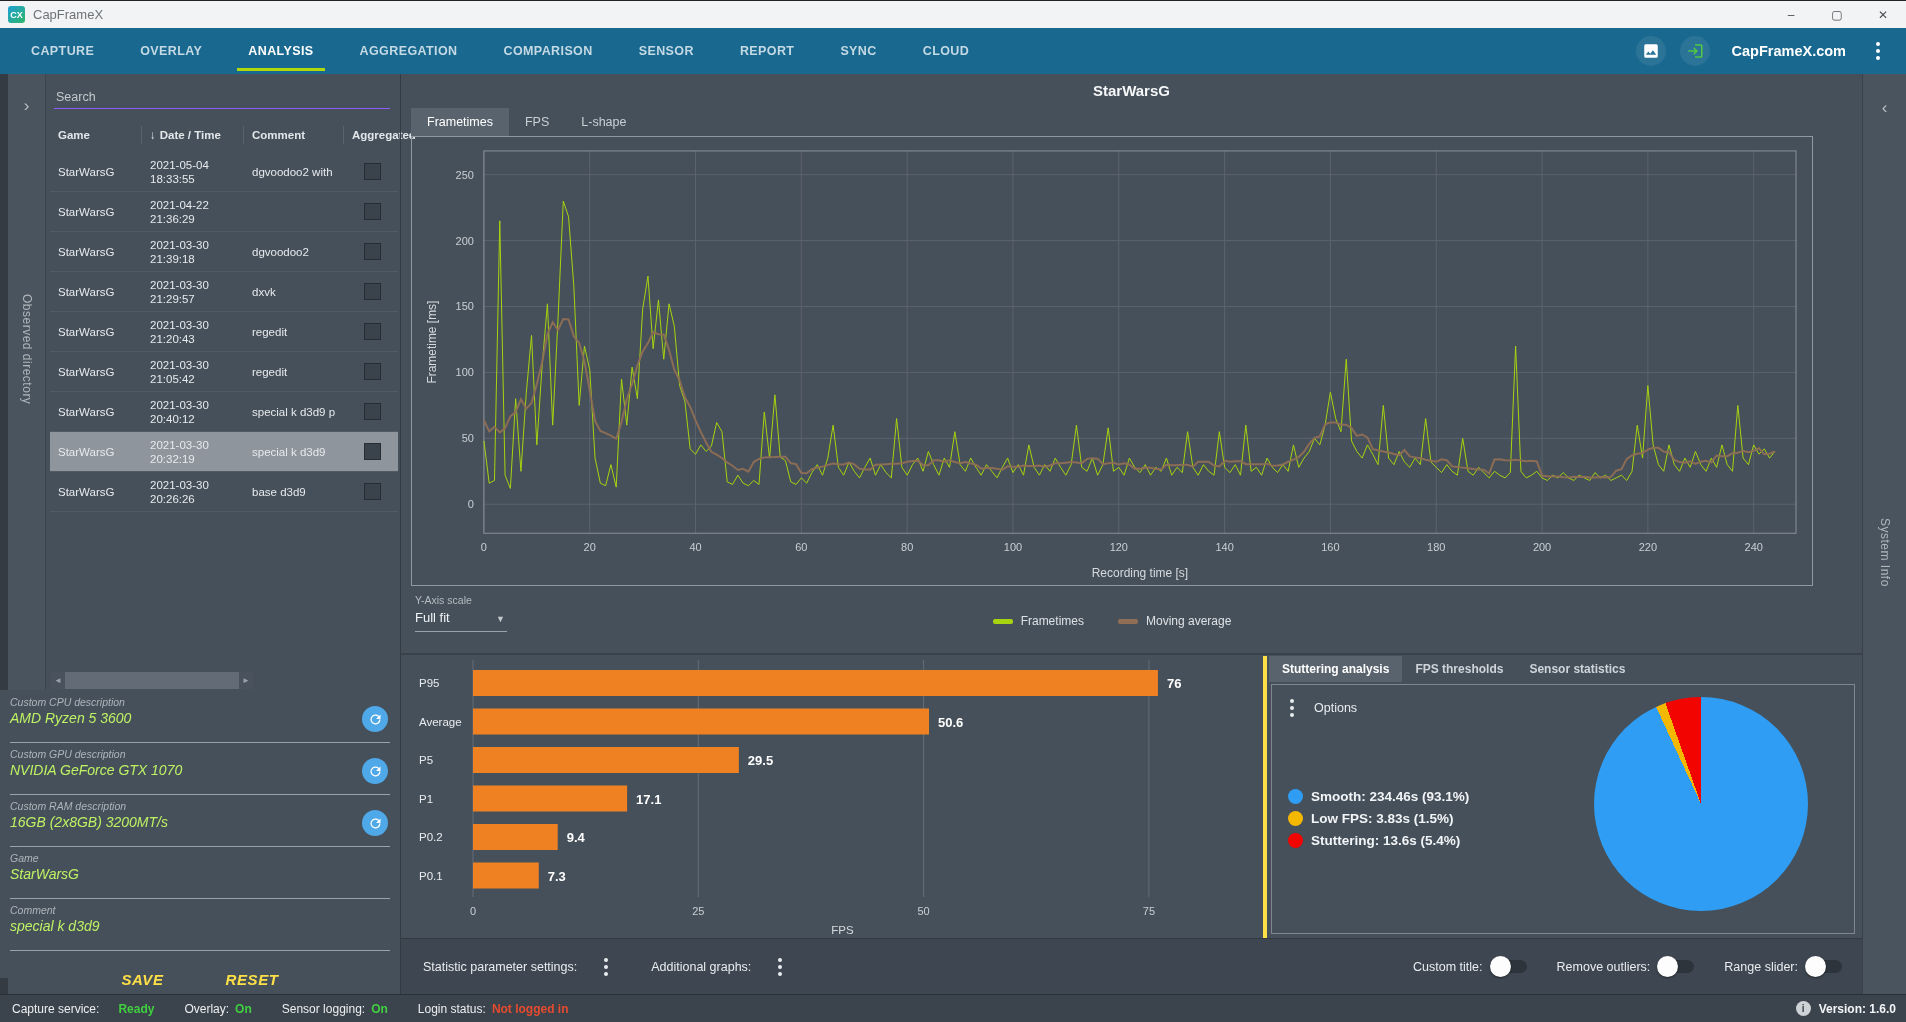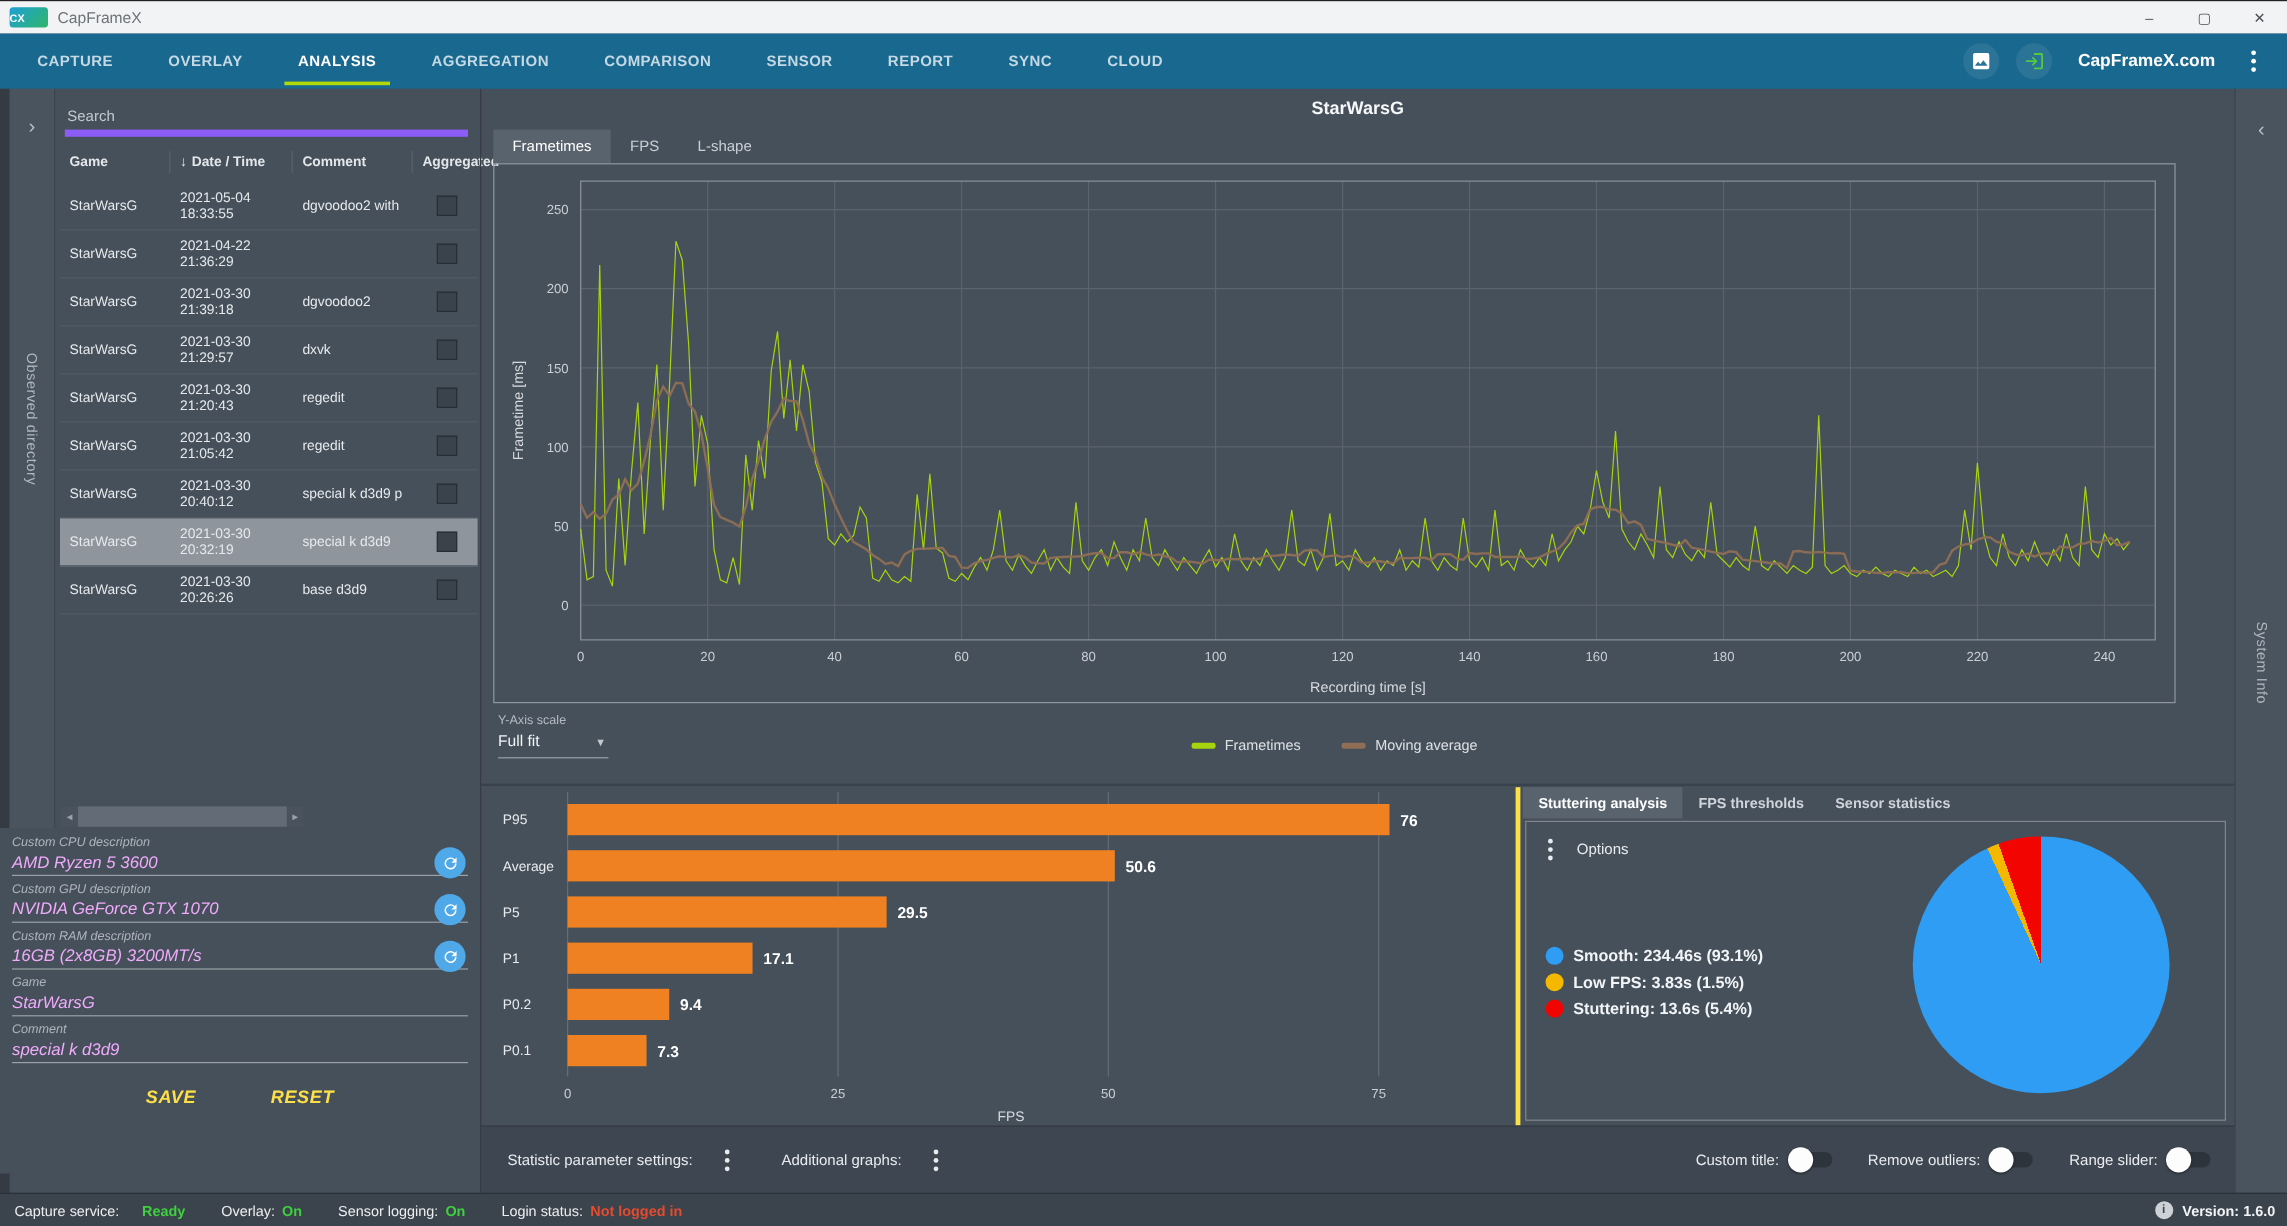--- a/index.html
+++ b/index.html
@@ -2,21 +2,21 @@
 <html><head>
 <meta charset="utf-8">
 <style>
   * { box-sizing: border-box; margin: 0; padding: 0; }
   html,body { width:1906px; height:1022px; overflow:hidden; }
   body { font-family:"Liberation Sans", sans-serif; background:#46505a; user-select:none; }
   .app { position:relative; width:1906px; height:1022px; background:#46505a; }
 
   
   .titlebar { position:absolute; left:0; top:0; width:100%; height:28px; background:#f2f3f4; border-top:1px solid #222; display:flex; align-items:center; }
-  .logo { width:32px; height:17px; margin-left:8px; border-radius:3px; background:linear-gradient(135deg,#1e9fd4 0%,#2fb66a 100%); color:#fff; font-size:9px; font-weight:bold; display:flex; align-items:center; }
+  .logo { width:17px; height:17px; margin-left:8px; border-radius:3px; background:linear-gradient(135deg,#1e9fd4 0%,#2fb66a 100%); color:#fff; font-size:9px; font-weight:bold; display:flex; align-items:center; justify-content:center; }
   .title-text { margin-left:8px; font-size:13px; color:#6d7277; }
   .win-controls { margin-left:auto; display:flex; height:100%; }
   .win-btn { width:46px; height:100%; display:flex; align-items:center; justify-content:center; font-size:12px; color:#4a4f54; cursor:pointer; }
 
   
   .navbar { position:absolute; left:0; top:28px; width:100%; height:46px; background:#19688f; display:flex; align-items:center; }
   .nav-items { display:flex; height:100%; margin-left:8px;text-align:center; }
   .nav-item { position:relative; padding:0 23px; height:100%; display:flex; align-items:center; font-size:12.5px; font-weight:bold; letter-spacing:.4px; color:#c4d9e4; cursor:pointer; }
   .nav-item.active { color:#ffffff; }
   .nav-item.active::after { content:""; position:absolute; left:12px; right:12px; bottom:3px; height:3px; background:#b2d80a; }
@@ -27,42 +27,42 @@
   .kebab { display:flex; flex-direction:column; gap:3px; padding:4px 8px; cursor:pointer; }
   .kebab i { width:4px; height:4px; border-radius:50%; background:#fff; }
 
   
   .leftstrip { position:absolute; left:8px; top:74px; width:38px; height:632px; background:#4a545e; border-right:1px solid #3c444d; }
   .edgeline { position:absolute; left:0; top:74px; width:8px; height:920px; background:#343b43; }
   .strip-arrow { position:absolute; left:0; top:22px; width:100%; text-align:center; color:#b9bfc5; font-size:17px; cursor:pointer; }
   .strip-label { position:absolute; top:220px; left:50%; transform:translateX(-50%); writing-mode:vertical-rl; font-size:12px; color:#b0b6bc; letter-spacing:.5px; }
 
   .records { position:absolute; left:48px; top:74px; width:352px; height:632px; background:#46505a; }
-  .search { position:absolute; left:6px; top:12px; width:336px; background:transparent; border:none; border-bottom:6px solid #8b5cf6; color:#e9edf0; font-size:12.5px; font-family:inherit; padding:4px 2px; outline:none; }
+  .search { position:absolute; left:6px; top:12px; width:336px; background:transparent; border:none; border-bottom:1px solid #8b5cf6; color:#e9edf0; font-size:12.5px; font-family:inherit; padding:4px 2px; outline:none; }
   .search::placeholder { color:#c3c9ce; }
   .thead, .trow { display:grid; grid-template-columns:92px 102px 100px 56px; align-items:center; }
   .thead { position:absolute; left:2px; top:48px; width:348px; height:26px; font-size:11.5px; font-weight:bold; color:#e3e7ea; }
   .thead > div { padding-left:8px; height:18px; line-height:18px; border-right:1px solid #5a626c; }
   .thead > div:last-child { border-right:none; }
   .sort-ic { margin-right:4px; font-weight:normal; }
   .tbody { position:absolute; left:2px; top:78px; width:348px; }
   .trow { height:40px; border-bottom:1px solid #525b64; font-size:11.5px; color:#e6eaed; cursor:pointer; }
   .trow > div { padding-left:8px; }
   .trow .dt { line-height:14px; }
   .trow.selected { background:#8f959d; }
   .cb-cell { display:flex; justify-content:center; padding-left:0 !important; }
   .checkbox { width:17px; height:17px; background:#3a424b; border:1px solid #272d34; cursor:pointer; }
   .hscroll { position:absolute; left:3px; top:598px; width:202px; height:17px; background:#4a535d; display:flex; align-items:center; }
   .hs-arrow { width:14px; text-align:center; color:#9aa1a8; font-size:8px; cursor:pointer; }
   .hs-thumb { flex:1; height:17px; background:#636c76; cursor:pointer; }
 
   .descform { position:absolute; left:0; top:690px; width:400px; height:288px; background:#46505a; padding:6px 0 0 10px;font-style:italic; }
   .field { position:relative; width:380px; margin-bottom:5px; }
   .field .flabel { font-size:10.5px; color:#aeb4bb; margin-bottom:2px; }
-  .field .fvalue { font-size:14px; color:#f0abfc; padding-bottom:3px; border-bottom:1px solid #9aa1a8; width:100%; background:transparent; }
+  .field .fvalue { font-size:14px; color:#bef264; padding-bottom:16px; border-bottom:1px solid #9aa1a8; width:100%; background:transparent; }
   .refresh-btn { position:absolute; right:2px; top:10px; width:26px; height:26px; border-radius:50%; background:#4fa8e8; display:flex; align-items:center; justify-content:center; cursor:pointer; }
   .refresh-btn svg { width:15px; height:15px; }
   .form-btns { display:flex; gap:42px; justify-content:center; width:380px; margin-top:14px; }
   .txt-btn { color:#fde047; font-size:15px; font-weight:bold; letter-spacing:.6px; cursor:pointer; padding:6px 10px; }
 
   
   .maincol { position:absolute; left:400px; top:74px; width:1462px; height:920px; border-left:1px solid #343b43; }
   .main-title { position:absolute; top:8px; width:100%; text-align:center; font-size:15px; font-weight:bold; color:#f5f7f8; }
   .chart-tabs { position:absolute; left:10px; top:34px; height:28px; display:flex; }
   .ctab { padding:0 16px; line-height:28px; font-size:12.5px; color:#c9cfd5; cursor:pointer; }

